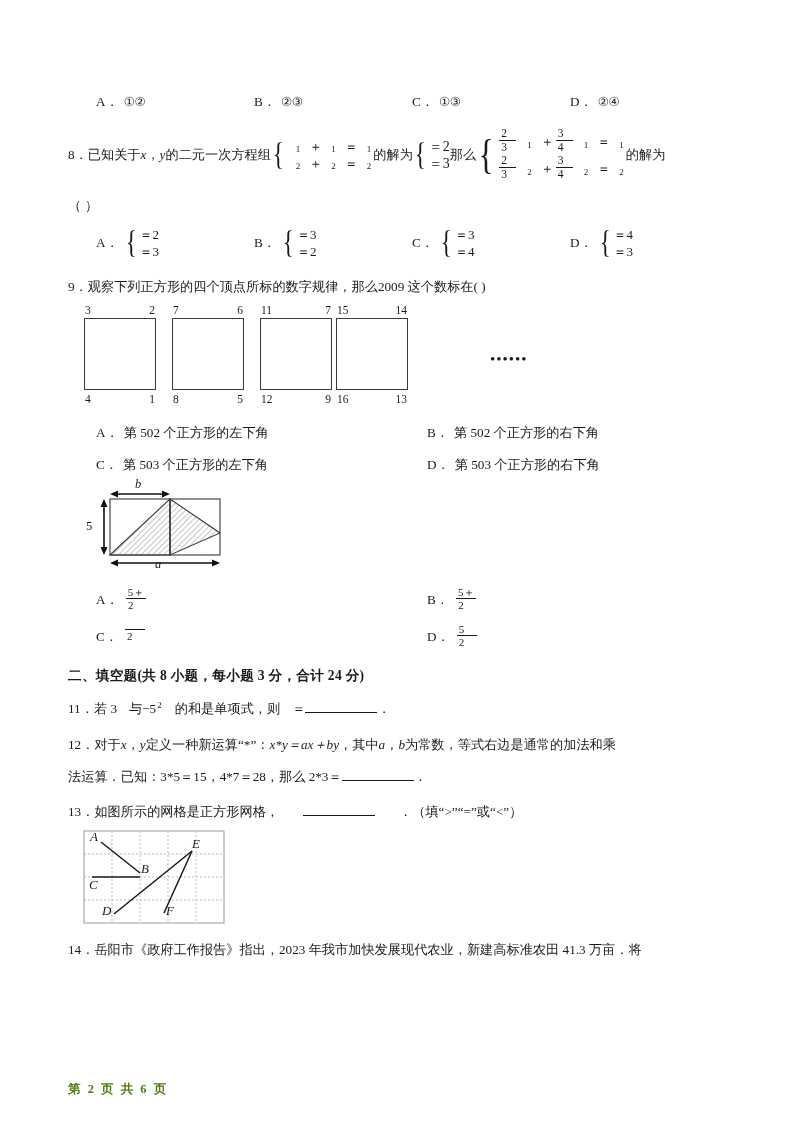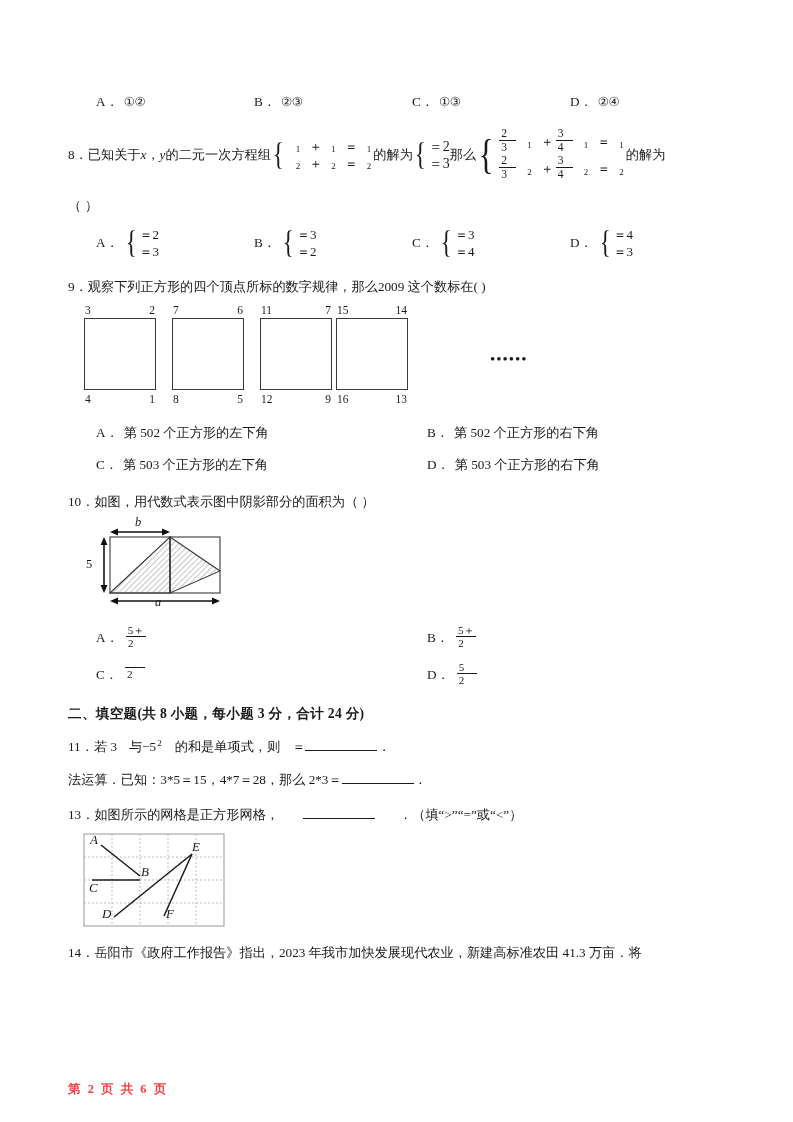--- a/index.html
+++ b/index.html
@@ -209,21 +209,21 @@
   .b-xlong { width: 86px; }
 
   
   .footer {
     position: absolute;
     left: 68px;
     bottom: 24px;
     width: 660px;
     border-top: 0;
     font-size: 12.5px;
-    color: #ef4444;
+    color: #4d7c0f;
     letter-spacing: 2px;
     font-weight: bold;
   }
 </style>
 </head>
 <body>
 
 <div class="page">
   <div class="content">
 
@@ -441,23 +441,20 @@
       <div class="opt">
         <span class="optlbl">C．</span>
         <span>第 503 个正方形的左下角</span>
       </div>
       <div class="opt" style="padding-left:30px;">
         <span class="optlbl">D．</span>
         <span>第 503 个正方形的右下角</span>
       </div>
     </div>
 
-    <div class="qline" style="margin-top:16px;">
-      <span>10．</span><span>如图，用代数式表示图中阴影部分的面积为（    ）</span>
-    </div>
 
     <div class="shade-fig">
       <svg width="175" height="90" viewBox="0 0 175 90">
         <defs>
           <pattern id="hatch" width="4" height="4" patternTransform="rotate(45)" patternUnits="userSpaceOnUse">
             <line x1="0" y1="0" x2="0" y2="4" stroke="#8e8e8e" stroke-width="1"></line>
           </pattern>
         </defs>
 
         <rect x="28" y="16" width="110" height="56" fill="#ffffff" stroke="#4a4a4a" stroke-width="1.2"></rect>
@@ -517,20 +514,23 @@
         </span>
       </div>
     </div>
 
     <div class="section-head">二、填空题(共 8 小题，每小题 3 分，合计 24 分)</div>
 
     <div class="qline" style="margin-top:13px;">
       <span>11．</span><span>若 3</span><span class="gap"></span><span>与−5</span><span class="sup">2</span><span class="gap"></span><span>的和是单项式，则</span><span class="gap"></span><span>＝</span><span class="blank b-long"></span><span>．</span>
     </div>
 
+    <div class="qline" style="margin-top:13px;">
+      <span>12．</span><span>对于</span><span class="ital">x</span><span>，</span><span class="ital">y</span><span>定义一种新运算“*”：</span><span class="ital">x*y＝ax＋by</span><span>，其中</span><span class="ital">a</span><span>，</span><span class="ital">b</span><span>为常数，等式右边是通常的加法和乘</span>
+    </div>
     <div class="qline" style="margin-top:10px;">
       <span>法运算．已知：3*5＝15，4*7＝28，那么 2*3＝</span><span class="blank b-long"></span><span>．</span>
     </div>
 
     <div class="qline" style="margin-top:13px;">
       <span>13．</span><span>如图所示的网格是正方形网格，</span><span class="gap"></span><span class="gap"></span><span class="blank b-long"></span><span class="gap"></span><span class="gap"></span><span>．（填“&gt;”“=”或“&lt;”）</span>
     </div>
 
     <div class="grid-fig">
       <svg width="148" height="96" viewBox="0 0 148 96">

